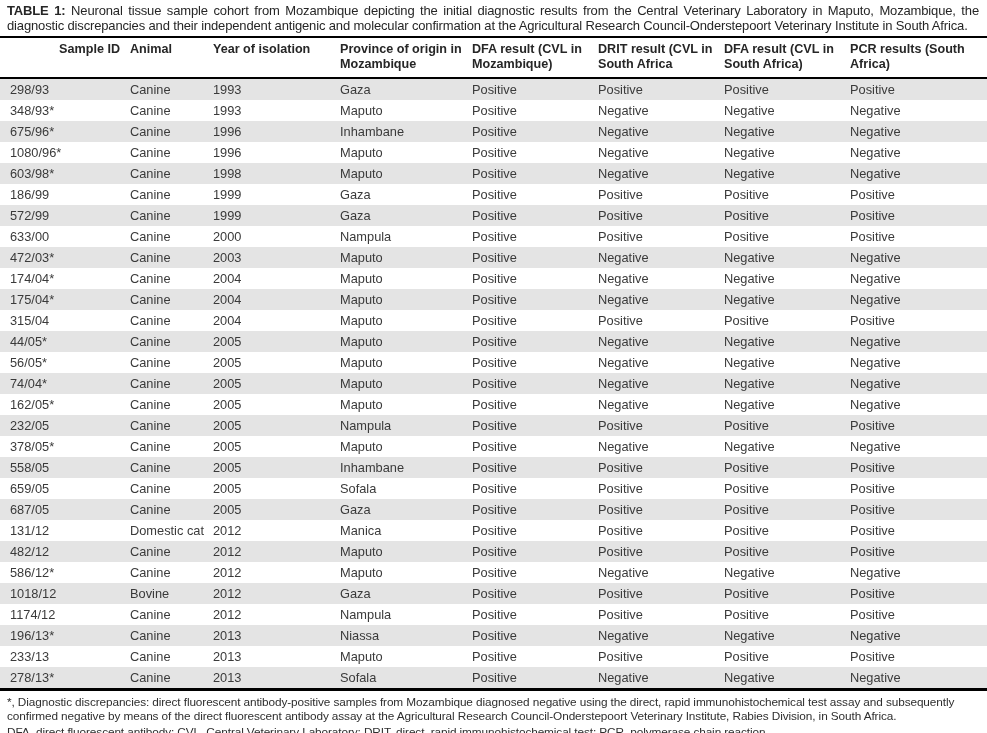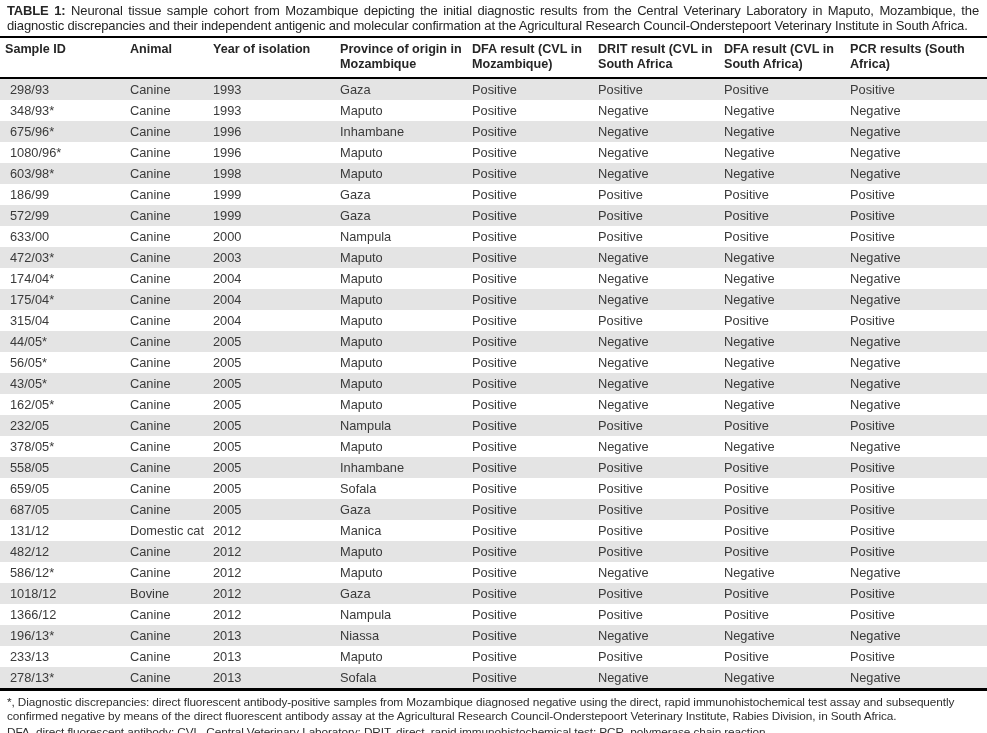--- a/index.html
+++ b/index.html
@@ -47,21 +47,21 @@
   thead th {
     text-align: left;
     vertical-align: top;
     font-size: 12.6px;
     font-weight: bold;
     color: #262626;
     line-height: 15px;
     padding: 4px 10px 5px 0;
     background: #ffffff;
   }
-  thead th:first-child { padding-left: 5px; }
+  thead th:first-child { padding-left: 21px; text-align: right; }
   thead tr { border-bottom: 2px solid #000000; }
   tbody td {
     font-size: 12.8px;
     color: #3a3a3a;
     line-height: 15px;
     padding: 3px 6px 3px 0;
     white-space: nowrap;
     overflow: hidden;
   }
   tbody td:first-child { padding-left: 10px; }
@@ -245,21 +245,21 @@
           <td>56/05*</td>
           <td>Canine</td>
           <td>2005</td>
           <td>Maputo</td>
           <td>Positive</td>
           <td>Negative</td>
           <td>Negative</td>
           <td>Negative</td>
         </tr>
         <tr>
-          <td>43/05*</td>
+          <td>74/04*</td>
           <td>Canine</td>
           <td>2005</td>
           <td>Maputo</td>
           <td>Positive</td>
           <td>Negative</td>
           <td>Negative</td>
           <td>Negative</td>
         </tr>
         <tr>
           <td>162/05*</td>
@@ -355,21 +355,21 @@
           <td>1018/12</td>
           <td>Bovine</td>
           <td>2012</td>
           <td>Gaza</td>
           <td>Positive</td>
           <td>Positive</td>
           <td>Positive</td>
           <td>Positive</td>
         </tr>
         <tr>
-          <td>1366/12</td>
+          <td>1174/12</td>
           <td>Canine</td>
           <td>2012</td>
           <td>Nampula</td>
           <td>Positive</td>
           <td>Positive</td>
           <td>Positive</td>
           <td>Positive</td>
         </tr>
         <tr>
           <td>196/13*</td>

